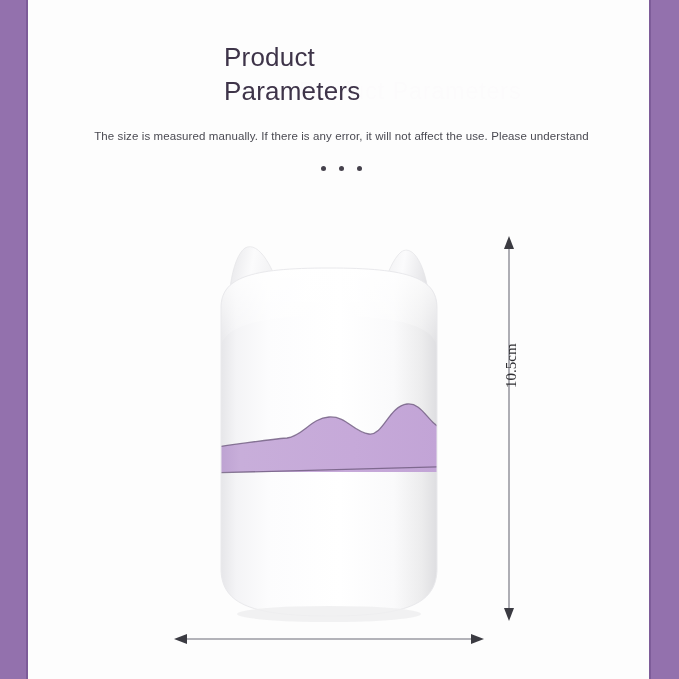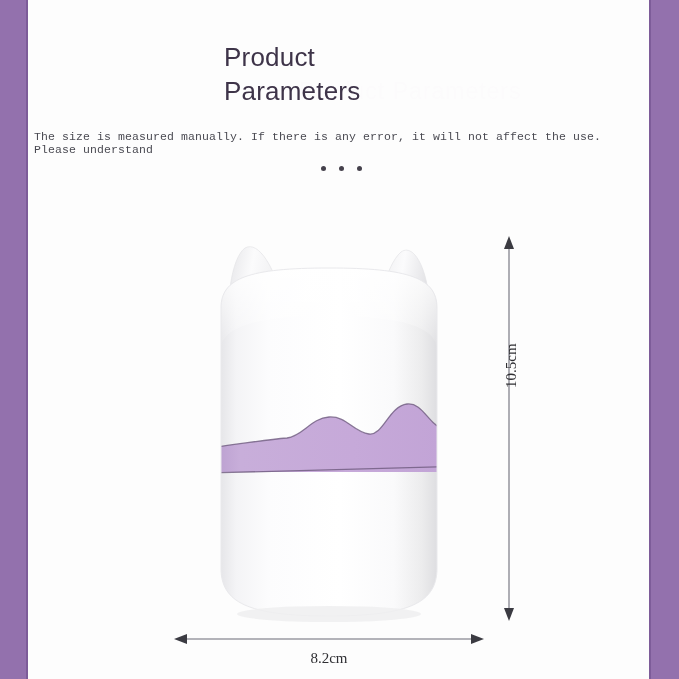--- a/index.html
+++ b/index.html
@@ -82,24 +82,24 @@
     white-space: nowrap;
     letter-spacing: 1px;
     pointer-events: none;
   }
 
   .subtitle {
     position: absolute;
     left: 0;
     top: 130px;
     width: 615px;
+    text-align: center;
     font-size: 11.5px;
     color: #4a4a52;
     letter-spacing: 0.1px;
-    font-family: Liberation Mono, monospace;
   }
 
   .dots {
     position: absolute;
     left: 0;
     top: 166px;
     width: 615px;
     display: flex;
     justify-content: center;
     gap: 13px;
@@ -305,17 +305,16 @@
       </svg>
       <div class="dim-v-label">10.5cm</div>
     </div>
 
     <div class="dim-h">
       <svg width="310" height="18" viewBox="0 0 310 18" xmlns="http://www.w3.org/2000/svg">
         <line x1="9" y1="9" x2="301" y2="9" stroke="#9a9aa2" stroke-width="1.6"></line>
         <polygon points="0,9 13,4 13,14" fill="#3b3b42"></polygon>
         <polygon points="310,9 297,4 297,14" fill="#3b3b42"></polygon>
       </svg>
-      <div class="dim-h-label">8.2cm</div>
     </div>
 
   </div>
 </div>
 
 </body></html>

